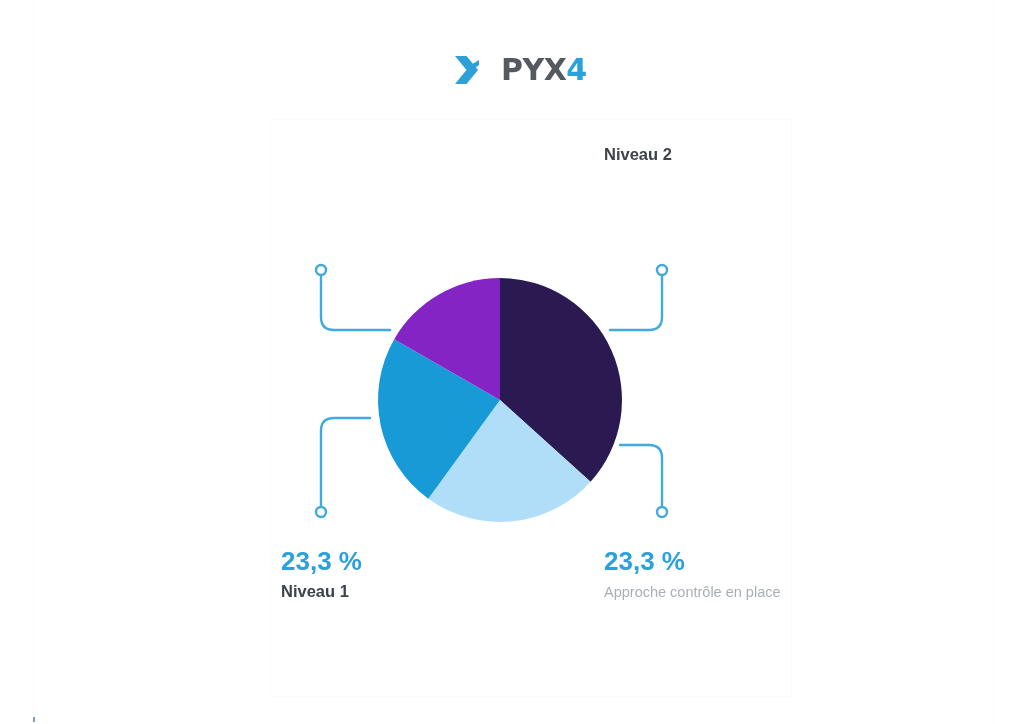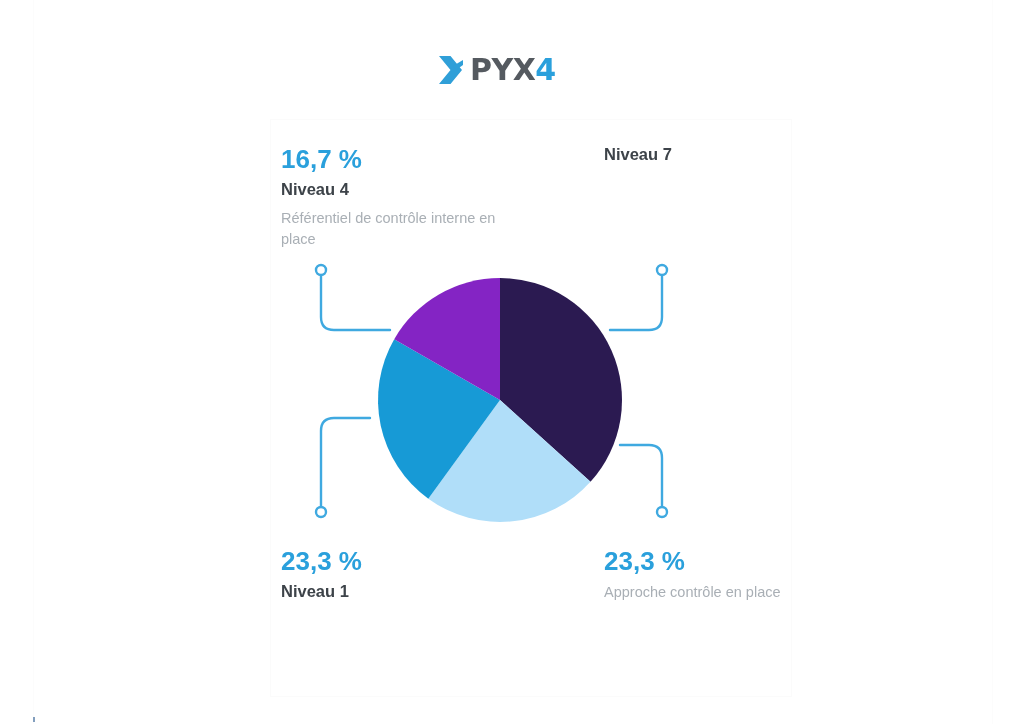--- a/index.html
+++ b/index.html
@@ -42,27 +42,27 @@
     position: absolute;
     left: 33px; top: 717px;
     width: 2px; height: 5px;
     background: #5a7fa8;
     opacity: .75;
   }
 
   
   #logo {
     position: absolute;
-    left: 436px;
+    left: 452px;
     top: 50px;
     width: 128px;
     height: 40px;
     display: flex;
     align-items: center;
-    gap: 0;
+    gap: 15px;
   }
   #logo svg { display: block; }
   .logo-word {
     font-size: 30px;
     font-weight: 700;
     letter-spacing: -0.5px;
     line-height: 1;
     font-family: "DejaVu Sans", sans-serif;
   }
   .logo-pyx { color: #555a60; }
@@ -173,28 +173,23 @@
       </g>
 
       <g>
         <path d="M620,445 L649,445 Q662,445 662,458 L662,506" fill="none" stroke="#3fa9e0" stroke-width="2.4" stroke-linecap="round"></path>
         <circle cx="662" cy="512" r="5" fill="#ffffff" stroke="#3fa9e0" stroke-width="2.4"></circle>
       </g>
 
     </svg>
   </div>
 
-  <div class="callout" id="callout-n4">
-    <div class="pct">16,7 %</div>
-    <div class="level">Niveau 4</div>
-    <div class="desc">Référentiel de contrôle interne en place</div>
-  </div>
 
   <div class="callout" id="callout-n1">
-    <div class="level">Niveau 7</div>
+    <div class="level">Niveau 2</div>
   </div>
 
   <div class="callout" id="callout-n3">
     <div class="pct">23,3 %</div>
     <div class="level">Niveau 1</div>
   </div>
 
   <div class="callout" id="callout-n2">
     <div class="pct">23,3 %</div>
     <div class="desc">Approche contrôle en place</div>

